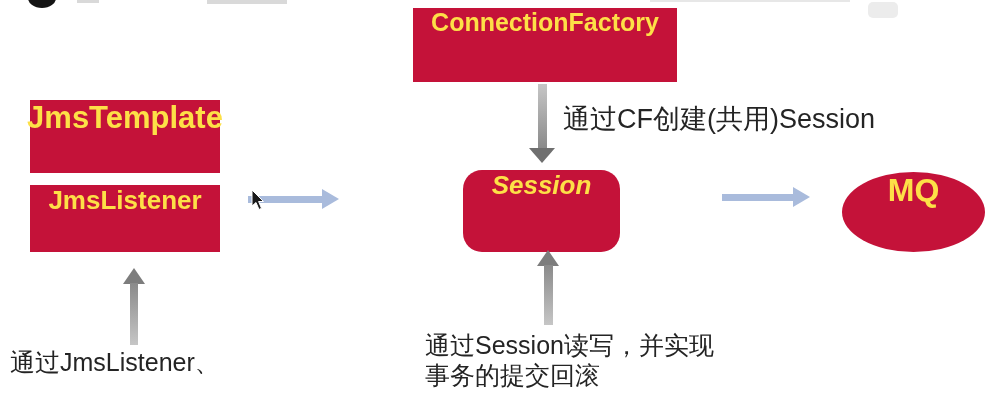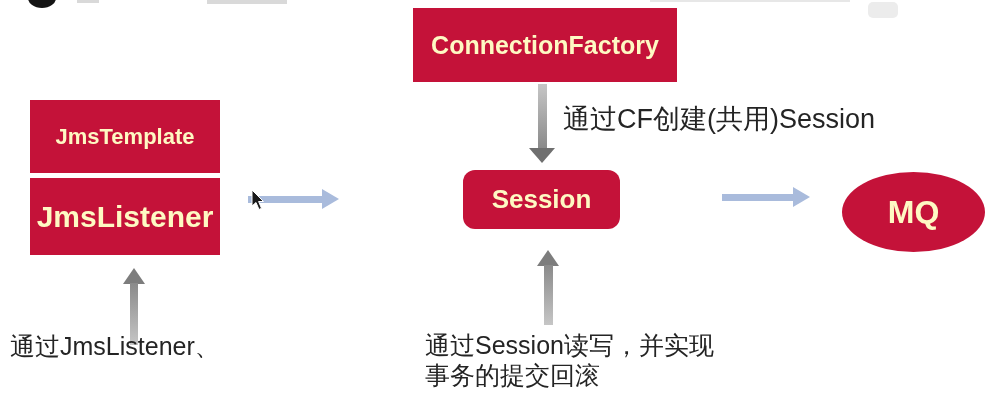--- a/index.html
+++ b/index.html
@@ -13,31 +13,31 @@
     height: 417px;
     background: #ffffff;
     overflow: hidden;
   }
   .abs { position: absolute; }
 
   
   .node {
     position: absolute;
     background: var(--node-red, #C41239);
-    color: #fef9c3;
+    color: #fde047;
     font-weight: bold;
     display: flex;
-    align-items: center;
+    align-items: flex-start;
     justify-content: center;
     text-align: center;
   }
   .node-cf        { left: 413px; top: 8px;   width: 264px; height: 74px; font-size: 25px; }
-  .node-template  { left: 30px;  top: 100px; width: 190px; height: 73px; font-size: 22px; }
-  .node-listener  { left: 30px;  top: 178px; width: 190px; height: 77px; font-size: 30px; }
-  .node-session   { left: 463px; top: 170px; width: 157px; height: 59px; font-size: 26px; border-radius: 12px; }
+  .node-template  { left: 30px;  top: 100px; width: 190px; height: 73px; font-size: 31px; }
+  .node-listener  { left: 30px;  top: 185px; width: 190px; height: 67px; font-size: 26px; }
+  .node-session   { left: 463px; top: 170px; width: 157px; height: 82px; font-size: 26px; border-radius: 19px; font-style: italic; }
   .node-mq        { left: 842px; top: 172px; width: 143px; height: 80px; font-size: 32px; border-radius: 50%; }
 
   
   .vshaft {
     position: absolute;
     width: 9px;
     background: linear-gradient(to bottom, #c6c6c6, #8a8a8a);
   }
   .vshaft.up { background: linear-gradient(to bottom, #8a8a8a, #c6c6c6); }
   .head-down {
@@ -72,21 +72,21 @@
   
   .note {
     position: absolute;
     color: var(--text, #242424);
     font-size: 25px;
     line-height: 30px;
     white-space: nowrap;
   }
   .note-cf { left: 563px; top: 103px; font-size: 27px; line-height: 33px; }
   .note-session { left: 425px; top: 330px; }
-  .note-jms { left: 10px; top: 332px; line-height: 29px; }
+  .note-jms { left: 10px; top: 348px; line-height: 29px; }
 
   
   .artifact { position: absolute; background: #d9d9d9; }
   .artifact-crescent {
     left: 28px; top: -12px; width: 28px; height: 20px;
     background: #141414; border-radius: 50%;
   }
   .artifact-blob {
     left: 868px; top: 2px; width: 30px; height: 16px;
     background: #ececec; border-radius: 5px;

